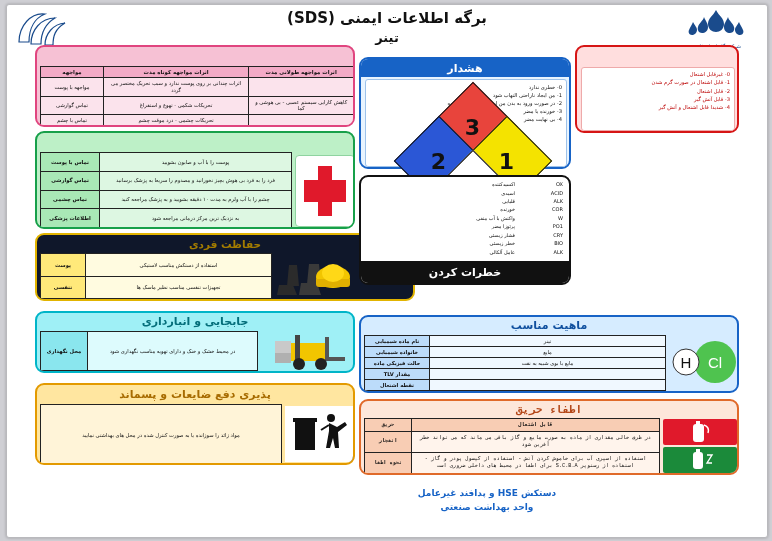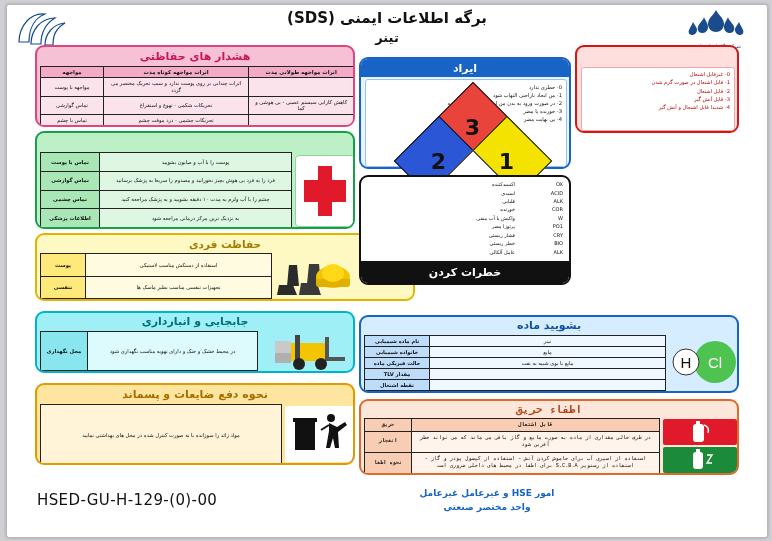--- a/index.html
+++ b/index.html
@@ -56,21 +56,21 @@
   #firstaid .ptitle{height:18px;font-size:11px;color:#0b7a33;}
   #firstaid .tblwrap{position:absolute;left:3px;top:19px;width:252px;height:76px;}
   #firstaid td{background:#ddf7e2;}
   #firstaid td.hd{background:#a9e8b6;font-weight:bold;text-align:center;width:54px;}
   .cross{position:absolute;left:258px;top:22px;width:58px;height:70px;background:#fff;border:1px solid #8fd3a0;border-radius:4px;}
   .cross:before,.cross:after{content:"";position:absolute;background:#e0192b;}
   .cross:before{left:22px;top:10px;width:14px;height:50px;}
   .cross:after{left:8px;top:24px;width:42px;height:22px;}
 
   
-  #ppe{left:28px;top:228px;width:380px;height:68px;background:#fef9c3;border:2px solid #e2b400;}
+  #ppe{left:28px;top:228px;width:380px;height:68px;background:#0f172a;border:2px solid #e2b400;}
   #ppe .ptitle{height:17px;font-size:10.5px;color:#a37c00;}
   #ppe .tblwrap{position:absolute;left:3px;top:18px;width:232px;height:46px;}
   #ppe td{background:#fffbe0;}
   #ppe td.hd{background:#ffe97a;font-weight:bold;text-align:center;width:40px;}
   .ppe-art{position:absolute;left:238px;top:20px;width:78px;height:44px;}
 
   
   #storage{left:28px;top:306px;width:320px;height:62px;background:#9ff0f6;border:2px solid #00b5c8;}
   #storage .ptitle{height:17px;font-size:11px;color:#046e7a;text-align:right;}
   #storage .tblwrap{position:absolute;left:3px;top:18px;width:218px;height:40px;}
@@ -169,21 +169,20 @@
           <path d="M55 9 C56 13 60 15 61 19 C62 22 60 25 57 25 C54 25 51 23 51 19 C51 15 53 14 55 9 Z"></path>
           <path d="M20 14 C22 18 24 19 24 22 C24 25 21 27 19 27 C16 27 15 24 16 22 C17 19 19 17 20 14 Z"></path>
           <path d="M66 14 C67 17 69 19 70 22 C71 24 70 27 67 27 C65 27 62 25 62 22 C62 19 64 18 66 14 Z"></path>
         </g>
       </svg>
       <div class="cap">شرکت گاز استان فارس</div>
     </div>
   </div>
 
   <div class="panel" id="warnings">
-    <div class="ptitle">هشدار های حفاظتی</div>
     <div class="tblwrap">
       <table class="grid">
         <tbody>
             <tr>
           <td class="hd">اثرات مواجهه طولانی مدت</td>
           <td class="hd">اثرات مواجهه کوتاه مدت</td>
           <td class="hd" style="width:58px">مواجهه</td>
         </tr>
         <tr>
           <td class="cell-c"></td>
@@ -276,21 +275,21 @@
       <rect x="64" y="4" width="4" height="24" fill="#555"></rect>
       <rect x="68" y="24" width="16" height="4" fill="#555"></rect>
       <circle cx="38" cy="31" r="6" fill="#222"></circle>
       <circle cx="60" cy="31" r="6" fill="#222"></circle>
       <rect x="14" y="8" width="16" height="12" fill="#c9c9c9"></rect>
       <rect x="14" y="20" width="16" height="10" fill="#b0b0b0"></rect>
     </svg>
   </div>
 
   <div class="panel" id="waste">
-    <div class="ptitle">نحوه دفع ضایعات و پسماند</div>
+    <div class="ptitle">پذیری دفع ضایعات و پسماند</div>
     <div class="tblwrap">
       <table class="grid">
         <tbody>
             <tr>
           <td class="cell-c" style="height:58px">مواد زائد را سوزانده یا به صورت کنترل شده در محل های بهداشتی نمایید</td>
         </tr>
       </tbody>
         </table>
     </div>
     <div class="bin">
@@ -299,21 +298,21 @@
         <rect x="10" y="16" width="20" height="28" fill="#111"></rect>
         <rect x="8" y="12" width="24" height="4" fill="#111"></rect>
         <circle cx="46" cy="12" r="4" fill="#111"></circle>
         <path d="M44 17 l8 4 l8 -5 l2 3 l-9 7 l1 16 l-4 0 l-2 -10 l-3 10 l-4 0 l3 -17 z" fill="#111"></path>
         <path d="M36 24 l8 -5" stroke="#111" stroke-width="2" fill="none"></path>
       </svg>
     </div>
   </div>
 
   <div class="panel" id="health">
-    <div class="ptitle">ایراد</div>
+    <div class="ptitle">هشدار</div>
     <div class="body">
       <div class="line">0- خطری ندارد</div>
       <div class="line">1- من ایجاد ناراحتی التهاب شود</div>
       <div class="line">2- در صورت ورود به بدن من ایجاد ایراد آزار یا بالقوه</div>
       <div class="line">3- خورنده یا مضر</div>
       <div class="line">4- بی نهایت مضر</div>
     </div>
   </div>
 
   <div class="panel" id="fire">
@@ -382,21 +381,21 @@
               <td>ALK</td>
               <td class="cell-r">عامل آلکالی</td>
             </tr>
       </tbody>
         </table>
     </div>
     <div class="ptitle">خطرات کردن</div>
   </div>
 
   <div class="panel" id="nature">
-    <div class="ptitle">بشویید ماده</div>
+    <div class="ptitle">ماهیت مناسب</div>
     <div class="tblwrap">
       <table class="grid">
         <tbody>
             <tr>
               <td class="cell-c">تینر</td>
               <td class="hd">نام ماده شیمیایی</td>
             </tr>
         <tr>
               <td class="cell-c">مایع</td>
               <td class="hd">خانواده شیمیایی</td>
@@ -455,19 +454,18 @@
       <div class="fi-green">
         <svg viewBox="0 0 74 26" width="74" height="26">
           <rect x="30" y="5" width="10" height="17" rx="3" fill="#fff"></rect>
           <rect x="33" y="2" width="4" height="4" fill="#fff"></rect>
           <path d="M44 8 l5 0 l-5 8 l5 0" stroke="#fff" stroke-width="1.4" fill="none"></path>
         </svg>
       </div>
     </div>
   </div>
 
-  <div class="doccode">HSED-GU-H-129-(0)-00</div>
   <div class="footnote">
-    <div>امور HSE و غیرعامل غیرعامل</div>
-    <div>واحد مختصر صنعتی</div>
+    <div>دستکش HSE و پدافند غیرعامل</div>
+    <div>واحد بهداشت صنعتی</div>
   </div>
 
 </div>
 
 </body></html>

